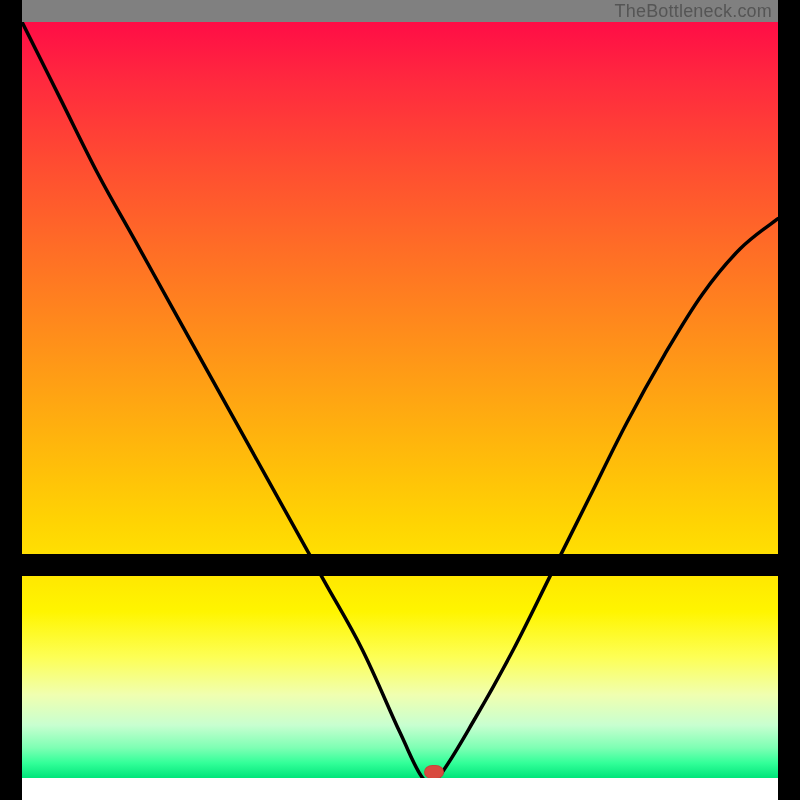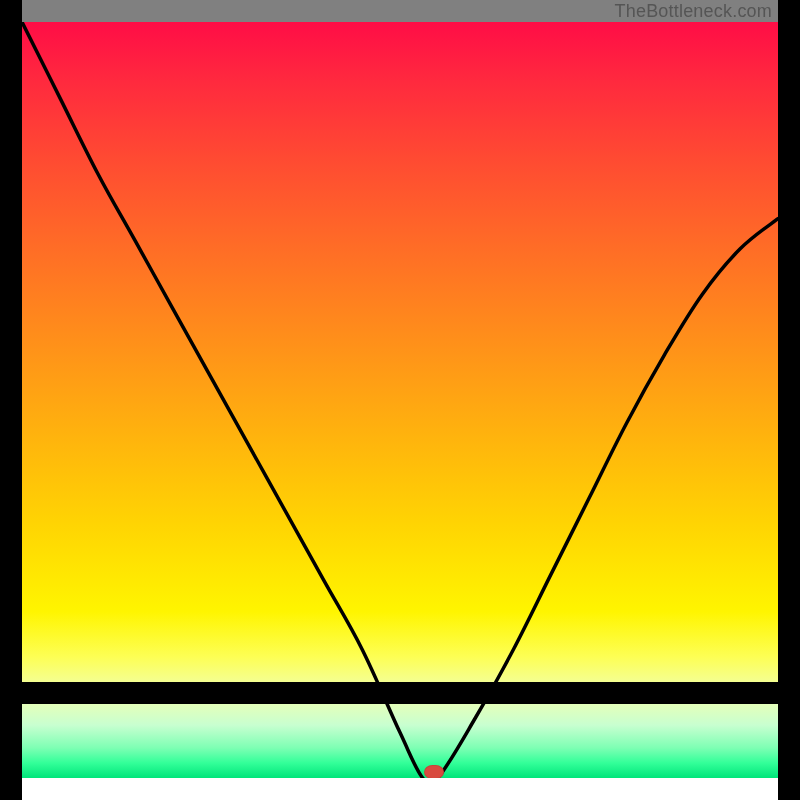--- a/index.html
+++ b/index.html
@@ -7,21 +7,21 @@
     padding: 0;
     background: #fff;
     width: 800px;
     height: 800px;
     overflow: hidden;
     font-family: Arial, Helvetica, sans-serif;
   }
   .frame {
     position: relative;
     width: 800px;
-    height: 704px;
+    height: 576px;
     box-sizing: border-box;
   }
   .border {
     position: absolute;
     background: #000;
   }
   .border.top    { left: 0; top: 0; width: 800px; height: 22px; }
   .border.bottom { left: 0; bottom: 0; width: 800px; height: 22px; }
   .border.left   { left: 0; top: 0; width: 22px; height: 800px; }
   .border.right  { right: 0; top: 0; width: 22px; height: 800px; }

